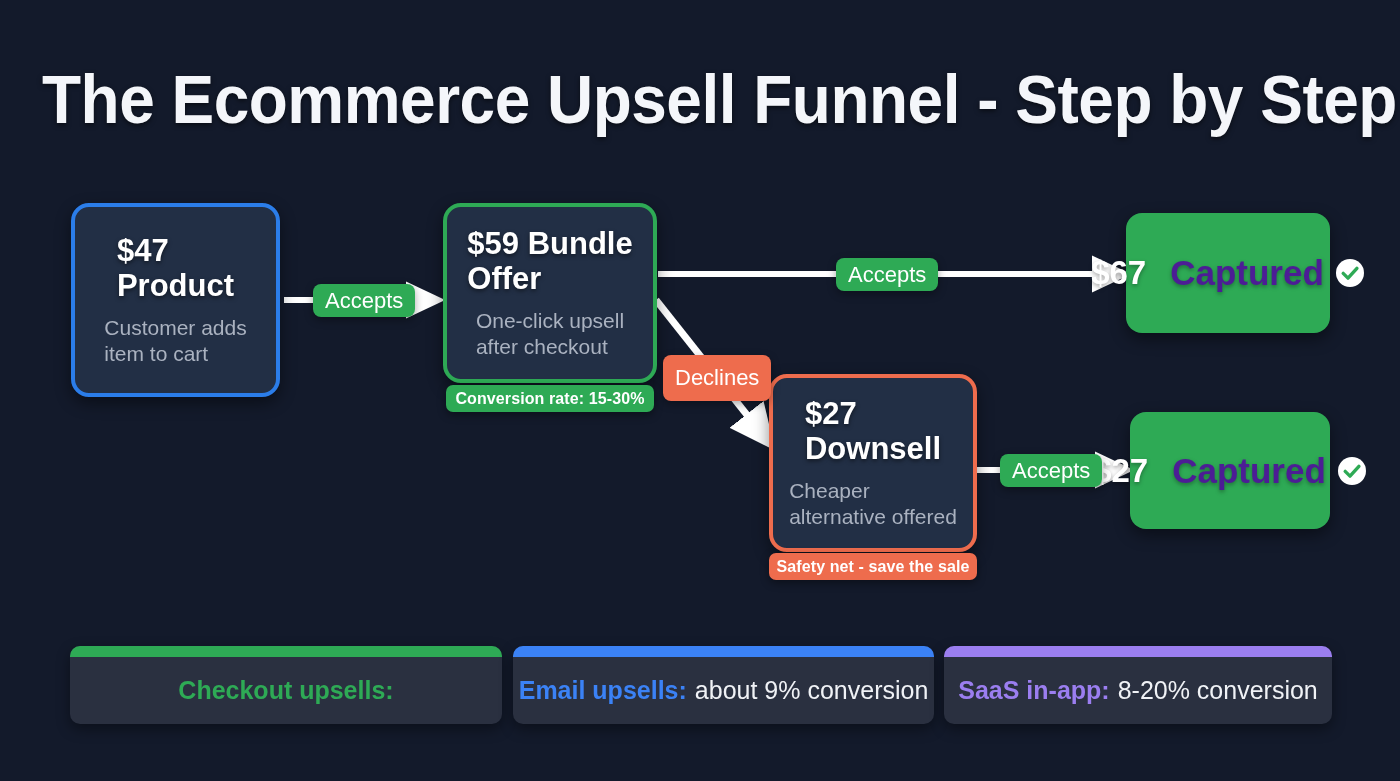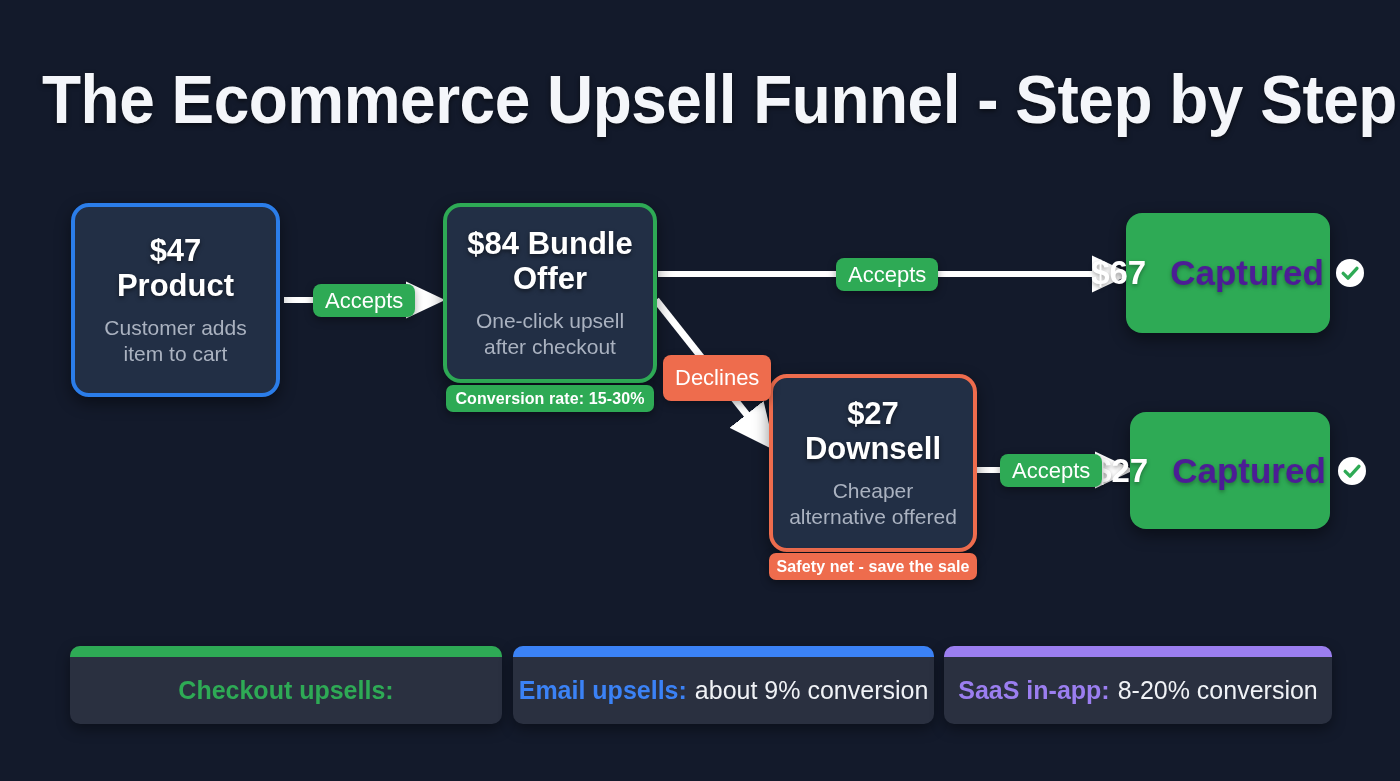--- a/index.html
+++ b/index.html
@@ -30,21 +30,21 @@
 
   
   .node{
     position:absolute;
     box-sizing:border-box;
     background:#222f45;
     border-radius:18px;
     border:4px solid #2b7de9;
     display:flex;flex-direction:column;
     align-items:center;justify-content:center;
-    text-align:center;
+    text-align:left;
     box-shadow:0 6px 16px rgba(0,0,0,.45);
   }
   .node .n-title{
     color:#ffffff;
     font-weight:bold;
     font-size:31px;
     line-height:35px;
     text-shadow:0 2px 4px rgba(0,0,0,.5);
   }
   .node .n-sub{
@@ -159,21 +159,21 @@
     <div class="n-title">
       <span>$47</span><br><span>Product</span>
     </div>
     <div class="n-sub">
       <span>Customer adds</span><br><span>item to cart</span>
     </div>
   </div>
 
   <div class="node green" style="left:443px;top:203px;width:214px;height:180px;">
     <div class="n-title">
-      <span>$84 Bundle</span><br><span>Offer</span>
+      <span>$59 Bundle</span><br><span>Offer</span>
     </div>
     <div class="n-sub">
       <span>One-click upsell</span><br><span>after checkout</span>
     </div>
   </div>
   <div class="node-badge green" style="left:446px;top:385px;width:208px;height:27px;">Conversion rate: 15-30%</div>
 
   <div class="node coral" style="left:769px;top:374px;width:208px;height:178px;">
     <div class="n-title">
       <span>$27</span><br><span>Downsell</span>

